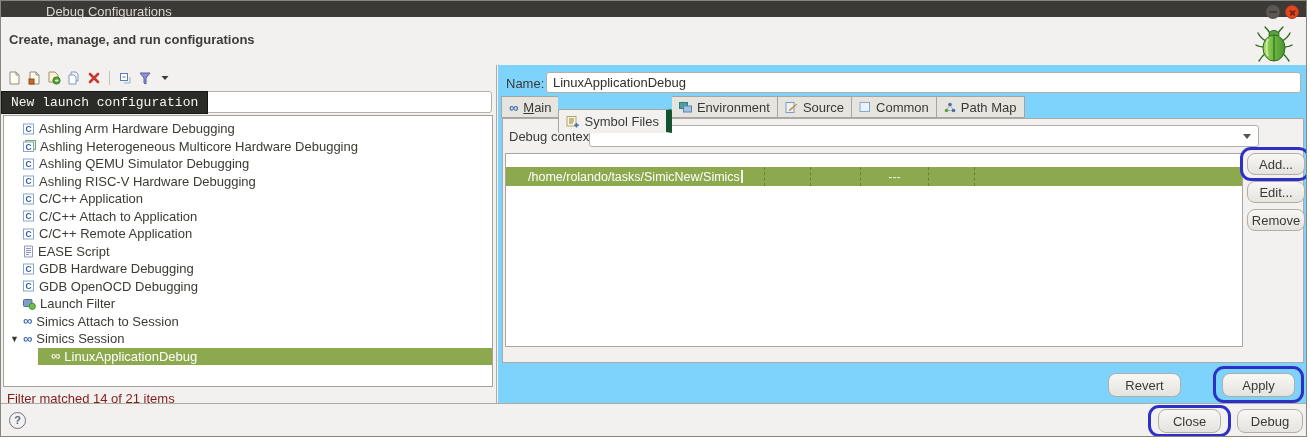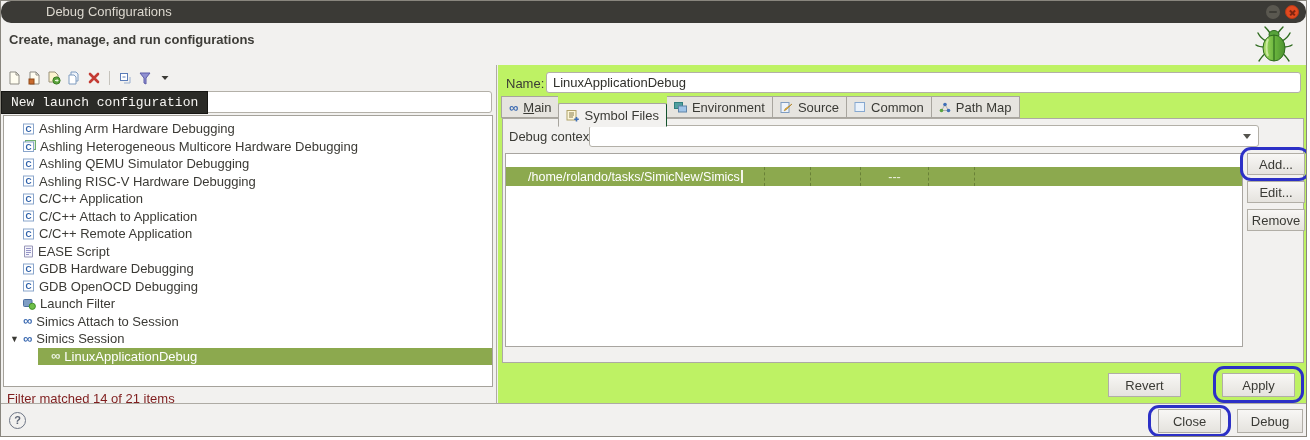--- a/index.html
+++ b/index.html
@@ -1,36 +1,36 @@
 <!DOCTYPE html>
 <html><head>
 <meta charset="utf-8">
 <style>
   * { margin:0; padding:0; box-sizing:border-box; }
   html,body { width:1310px; height:440px; background:#ffffff; font-family:"Liberation Sans", sans-serif; }
   #dialog { position:absolute; left:0; top:0; width:1307px; height:437px; background:#f2f1ef; border:1px solid #89867e; overflow:hidden; }
 
   
-  .titlebar { position:absolute; left:0; top:0; right:0; height:22px; background:#3b3a36;border-radius:10px; }
+  .titlebar { position:absolute; left:0; top:0; right:0; height:16px; background:#3b3a36; }
   .titlebar .title { position:absolute; left:45px; top:3px; font-size:13px; color:#dcd8cf; }
   .winbtn { position:absolute; top:4px; width:14px; height:14px; border-radius:50%; cursor:default; }
   .winbtn.min { right:26px; background:#5a5850; }
   .winbtn.min::after { content:""; position:absolute; left:3px; top:6px; width:8px; height:2px; background:#3e3d37; border-radius:1px; }
   .winbtn.close { right:7px; background:#e2491f; border:1px solid #b53a16; }
   .winbtn.close::before, .winbtn.close::after { content:""; position:absolute; left:2.5px; top:5.5px; width:7px; height:1.6px; background:#7d2410; }
   .winbtn.close::before { transform:rotate(45deg);} .winbtn.close::after { transform:rotate(-45deg);}
 
   
   .header { position:absolute; left:0; top:22px; right:0; height:42px; background:#f2f1ef; }
   .header .htitle { position:absolute; left:8px; top:9px; font-size:13px; font-weight:bold; color:#3e3d38; }
   .bug { position:absolute; right:12px; top:2px; width:40px; height:40px; }
 
   
   .left-panel { position:absolute; left:0; top:64px; width:496px; height:340px; border-right:1px solid #aeaba4; background:#f2f1ef; }
-  .right-panel { position:absolute; left:497px; top:64px; width:810px; height:340px; background:#bef264;padding-left:12px; }
+  .right-panel { position:absolute; left:497px; top:64px; width:810px; height:340px; background:#7dd3fc;padding-left:12px; }
 
   
   .toolbar { position:absolute; left:4px; top:3px; height:20px; display:flex; align-items:center; gap:2px; }
   .tbtn { width:18px; height:18px; border:none; background:transparent; display:flex; align-items:center; justify-content:center; padding:0; }
   .tsep { width:1px; height:14px; background:#c6c3bc; margin:0 4px; }
 
   
   .filter-input { position:absolute; left:2px; top:26px; width:489px; height:22px; border:1px solid #b3b0a8; border-radius:3px; background:#fff; font-size:13px; padding:0 6px; color:#3a3a35; }
   .tooltip { position:absolute; left:0; top:26px; height:23px; background:#2b2b27; border:1px solid #161613; color:#f6f5f2; font-size:13px; line-height:21px; padding:0 9px; z-index:5; white-space:nowrap;font-family:Liberation Mono, monospace; }
 
@@ -43,37 +43,37 @@
   .status-line { position:absolute; left:6px; top:326px; font-size:13px; color:#7f1d1d; }
 
   
   .name-label { position:absolute; left:8px; top:11px; font-size:13px; color:#3a3a35; }
   .name-input { position:absolute; left:48px; top:7px; width:755px; height:21px; border:1px solid #b3b0a8; border-radius:3px; background:#fff; font-size:13px; padding:0 6px; color:#2f2f2b; }
 
   
   .tabs { position:absolute; left:3px; top:30px; height:24px; display:flex; z-index:2; }
   .tab { display:inline-flex; align-items:center; gap:5px; padding:0 7px; height:22px; margin-top:1px; font-size:13px; color:#3a3a35; background:#e6e4df; border:1px solid #a8a59e; border-right:none; }
   .tab:last-child { border-right:1px solid #a8a59e; }
-  .tab.active { background:#f2f1ef; height:24px; margin-top:8px; border-right:1px solid #14532d; border-bottom:1px solid #f2f1ef; border-top-left-radius:2px; border-top-right-radius:2px; }
+  .tab.active { background:#f2f1ef; height:24px; margin-top:14px; border-right:6px solid #14532d; border-bottom:1px solid #f2f1ef; border-top-left-radius:2px; border-top-right-radius:2px; }
   .tab.active + .tab { border-left:none; }
   .tab u { text-decoration:underline; }
 
   
   .groupbox { position:absolute; left:4px; top:53px; width:802px; height:245px; border:1px solid #adaaa3; background:#f2f1ef; overflow:visible; }
   .dc-label { position:absolute; left:6px; top:10px; font-size:13px; color:#3a3a35; }
   .combo { position:absolute; left:86px; top:6px; width:670px; height:22px; background:#fff; border:1px solid #b3b0a8; border-radius:3px; font-size:13px; color:#2f2f2b; line-height:20px; padding:0 20px 0 7px; }
   .combo .caret { position:absolute; right:7px; top:8px; width:0; height:0; border-left:4px solid transparent; border-right:4px solid transparent; border-top:5px solid #55544e; }
   .sym-table { position:absolute; left:2px; top:34px; width:738px; height:194px; background:#ffffff; border:1px solid #a8a5a0; }
   .sym-row { position:absolute; left:0; top:13px; right:0; height:19px; background:#8ca94e; display:flex; align-items:center; color:#fff; font-size:12.5px; }
   .sym-row .cell { height:100%; display:flex; align-items:center; border-left:1px dashed rgba(40,55,15,.35); }
   .sym-row .cell.first { border-left:none; padding-left:22px; flex:0 0 258px; }
   .sym-row .cursor { display:inline-block; width:2px; height:13px; background:#f4f4ea; margin-left:1px; }
   .sym-row .c2{flex:0 0 46px;} .sym-row .c3{flex:0 0 50px;} .sym-row .c4{flex:0 0 68px; justify-content:center; color:#eef2e2;} .sym-row .c5{flex:0 0 46px;} .sym-row .c6{flex:1;}
   .side-btn { position:absolute; left:744px; width:58px; height:22px; }
-  .btn { background:linear-gradient(#f8f7f5,#e5e3de); border:1px solid #b1aea6; border-radius:0; font-size:13px; color:#3a3a35; font-family:"Liberation Sans",sans-serif; }
+  .btn { background:linear-gradient(#f8f7f5,#e5e3de); border:1px solid #b1aea6; border-radius:8px; font-size:13px; color:#3a3a35; font-family:"Liberation Sans",sans-serif; }
   .ring { position:absolute; border:3.5px solid #2c30c6; border-radius:11px; pointer-events:none; z-index:6; }
   #ring-add { left:737px; top:28px; width:70px; height:34px; }
 
   .revert-btn { position:absolute; left:610px; top:308px; width:73px; height:24px; }
   .apply-btn { position:absolute; left:724px; top:308px; width:73px; height:24px; }
   #ring-apply { left:715px; top:301px; width:91px; height:37px; }
 
   
   .footer { position:absolute; left:0; bottom:0; right:0; height:33px; border-top:1px solid #aeaba4; background:#f2f1ef; }
   .help-btn { position:absolute; left:8px; top:8px; width:17px; height:17px; border-radius:50%; border:1.5px solid #6d7585; background:transparent; color:#5d6575; font-size:11px; font-weight:bold; line-height:13px; text-align:center; }

